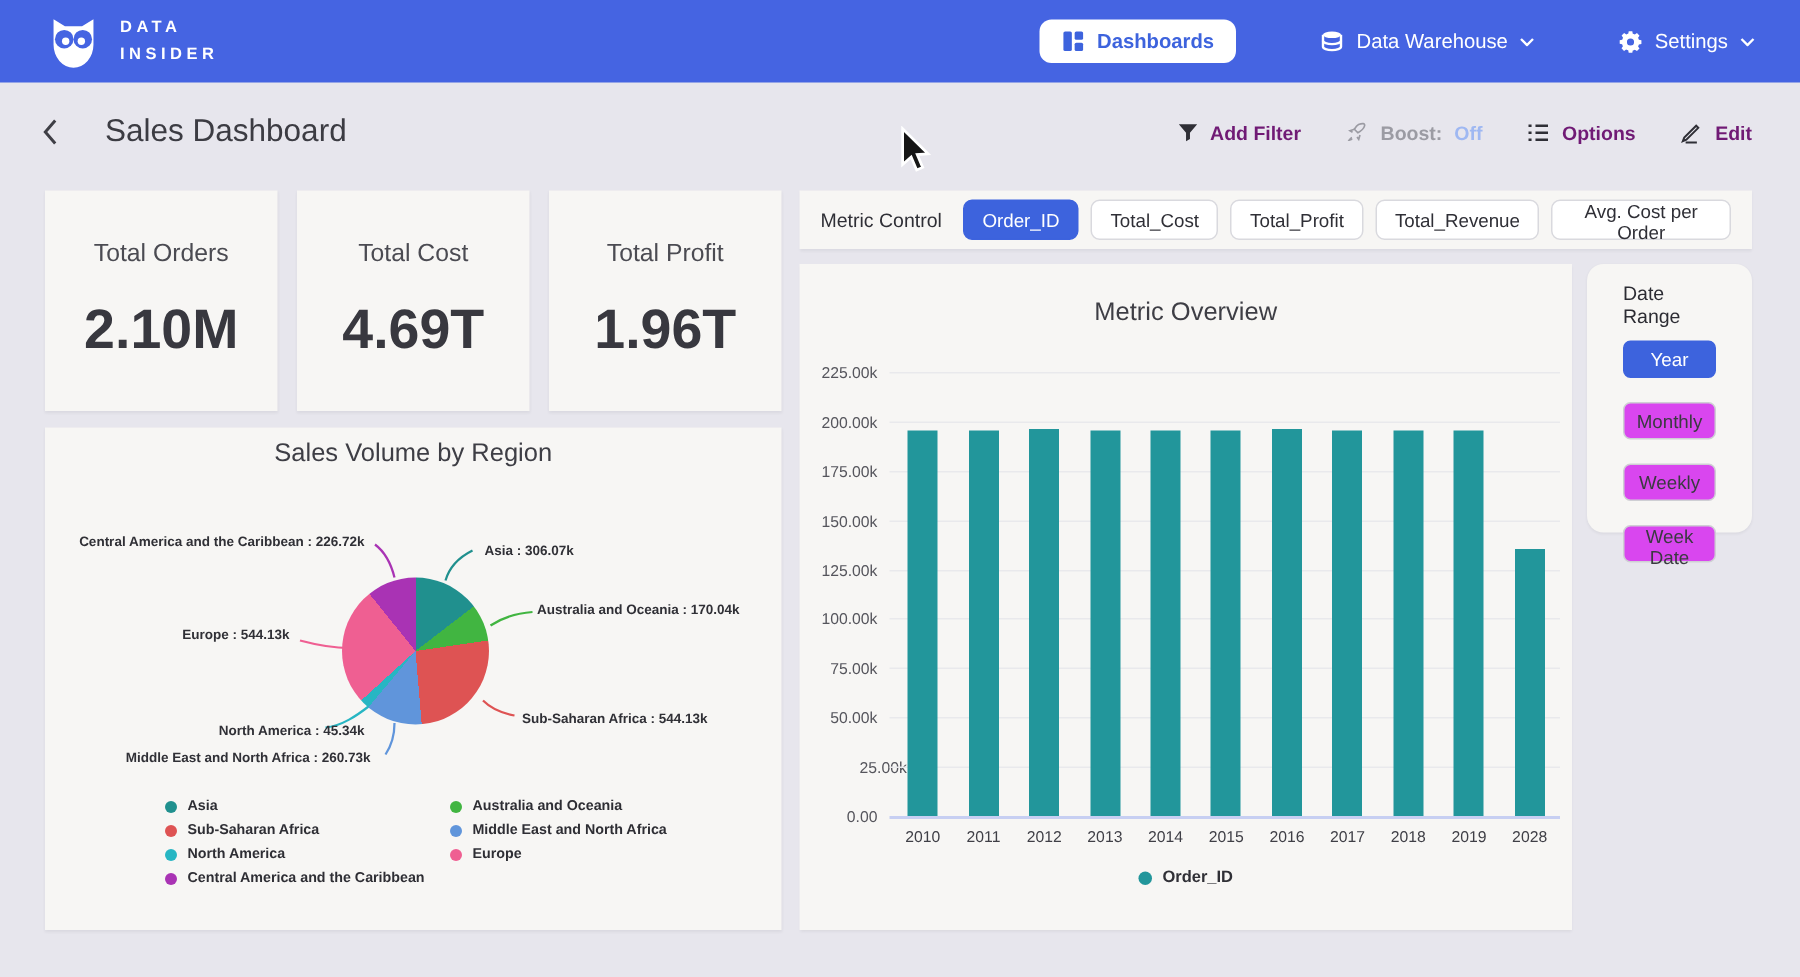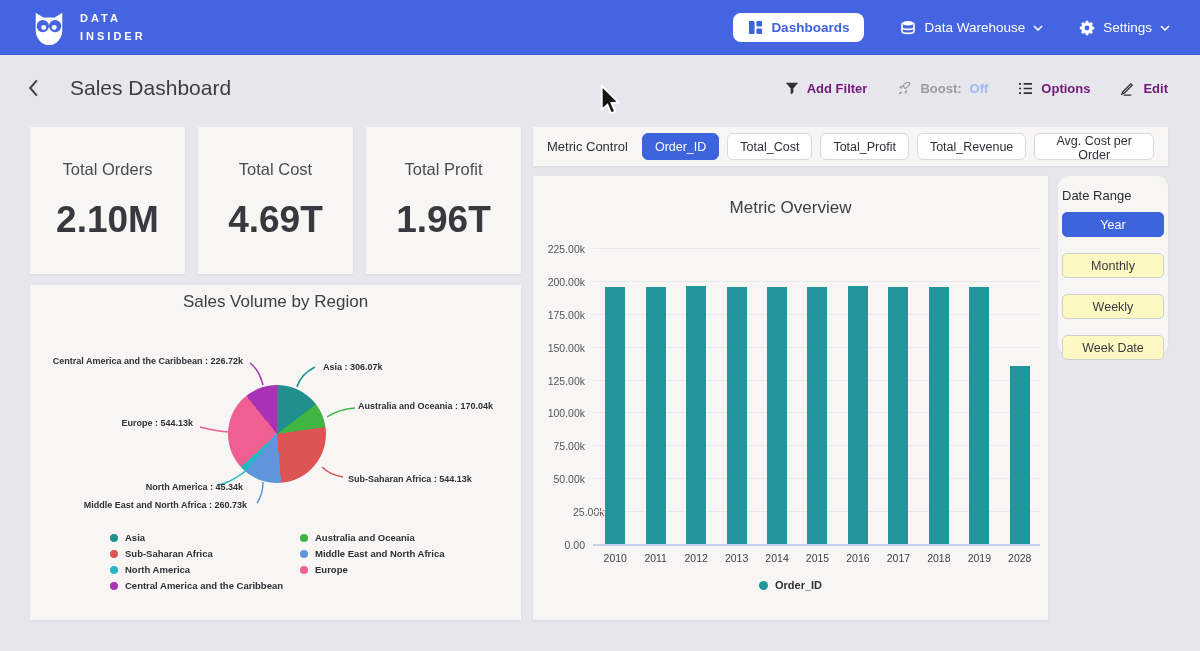--- a/index.html
+++ b/index.html
@@ -4,21 +4,21 @@
 <style>
   * { margin:0; padding:0; box-sizing:border-box; }
   html,body { width:1200px; height:651px; overflow:hidden; }
   body { font-family:"Liberation Sans", sans-serif; background:#e7e6ed; position:relative; }
 
   
   .navbar { position:absolute; top:0; left:0; width:1200px; height:55px; background:#4564e2;
             display:flex; align-items:center; padding:0 30px; }
   .brand { display:flex; align-items:center; gap:12px; }
   .brand-text { color:#fff; font-size:11px; font-weight:bold; letter-spacing:3px; line-height:1.55; }
-  .nav-right { margin-left:auto; display:flex; gap:36px; }
+  .nav-right { margin-left:auto; display:flex; gap:56px; }
   .nav-pill { background:#fff; color:#3d63dd; border:none; border-radius:8px; padding:7px 15px;
               display:flex; align-items:center; gap:8px; font-size:13.5px; font-weight:bold; cursor:pointer;
               font-family:inherit; }
   .nav-link { display:flex; align-items:center; gap:8px; color:#fff; font-size:13.5px; font-weight:500; cursor:pointer; }
 
   
   .page-header { position:absolute; top:55px; left:0; width:1200px; height:66px; display:flex; align-items:center; }
   .back-btn { margin-left:28px; width:20px; height:20px; display:flex; align-items:center; cursor:pointer; }
   .page-title { margin-left:22px; font-size:21px; font-weight:500; color:#3c3c43; }
   .header-actions { margin-left:auto; margin-right:32px; display:flex; align-items:center; gap:30px; }
@@ -52,24 +52,24 @@
   #bc-bars { position:absolute; left:62px; top:72px; width:445px; height:296px; display:flex; align-items:flex-end; }
   .bar-slot { flex:1; display:flex; justify-content:center; align-items:flex-end; height:100%; }
   .bar { width:20px; }
   #bc-xlabels { position:absolute; left:62px; top:376px; width:445px; display:flex; }
   .xlab { flex:1; text-align:center; font-size:10.5px; color:#3f3f46; }
   .bc-legend { position:absolute; left:0; top:403px; width:100%; display:flex; align-items:center; justify-content:center; gap:7px; }
   .dot { width:9px; height:9px; border-radius:50%; }
   .legend-text { font-size:11px; font-weight:bold; color:#303036; }
 
   
-  .date-card { left:1058px; top:176px; width:110px; height:179px; padding:12px 4px;border-radius:11px; }
+  .date-card { left:1058px; top:176px; width:110px; height:179px; padding:12px 24px;border-radius:11px; }
   .date-label { font-size:13px; color:#2c2c33; margin-bottom:9px; }
   #date-options { display:flex; flex-direction:column; gap:16px; }
-  .drbtn { width:100%; height:25px; border-radius:5px; background:#fef9c3; border:1px solid #cfcfd4;
+  .drbtn { width:100%; height:25px; border-radius:5px; background:#d946ef; border:1px solid #cfcfd4;
            font-size:12.5px; color:#3a3a40; font-family:inherit; cursor:pointer; }
   .drbtn-sel { background:#3d63dd; border-color:#3d63dd; color:#fff; }
 
   
   .pie-card { left:30px; top:285px; width:491px; height:335px; }
   #pie { position:absolute; left:198px; top:100px; width:98px; height:98px; border-radius:50%; }
   .pie-label { position:absolute; font-size:9px; font-weight:bold; color:#303036; white-space:nowrap; }
   #leader { position:absolute; left:0; top:0; width:491px; height:335px; pointer-events:none; }
   #pie-legend { position:absolute; left:80px; top:247px; display:grid; grid-template-columns:190px auto;
                 grid-auto-flow:row; row-gap:5px; column-gap:0; }

